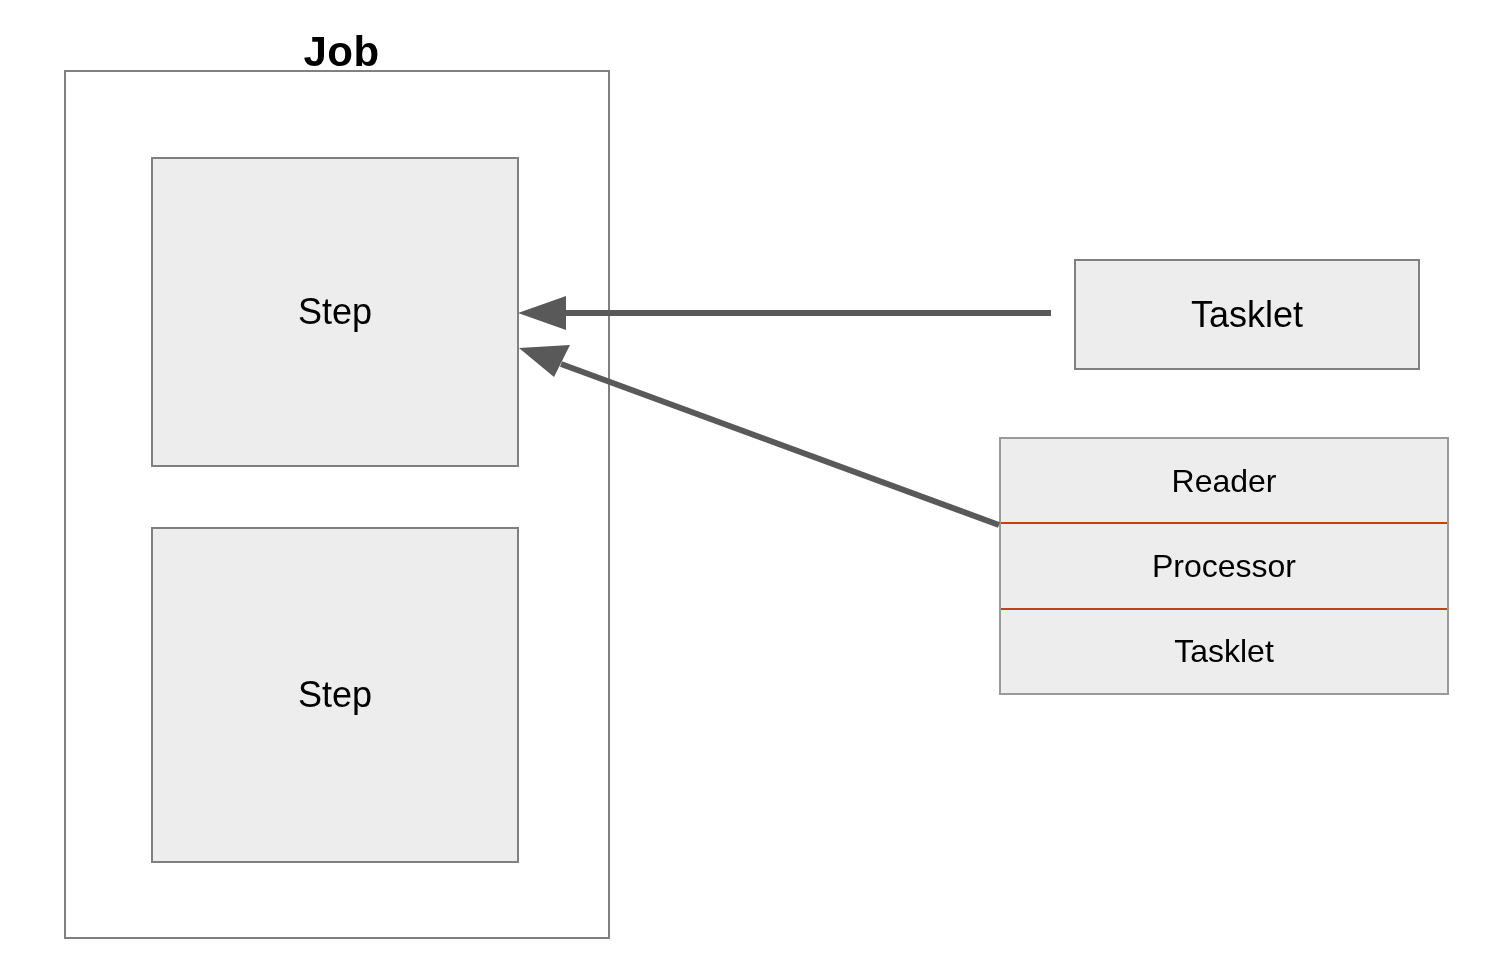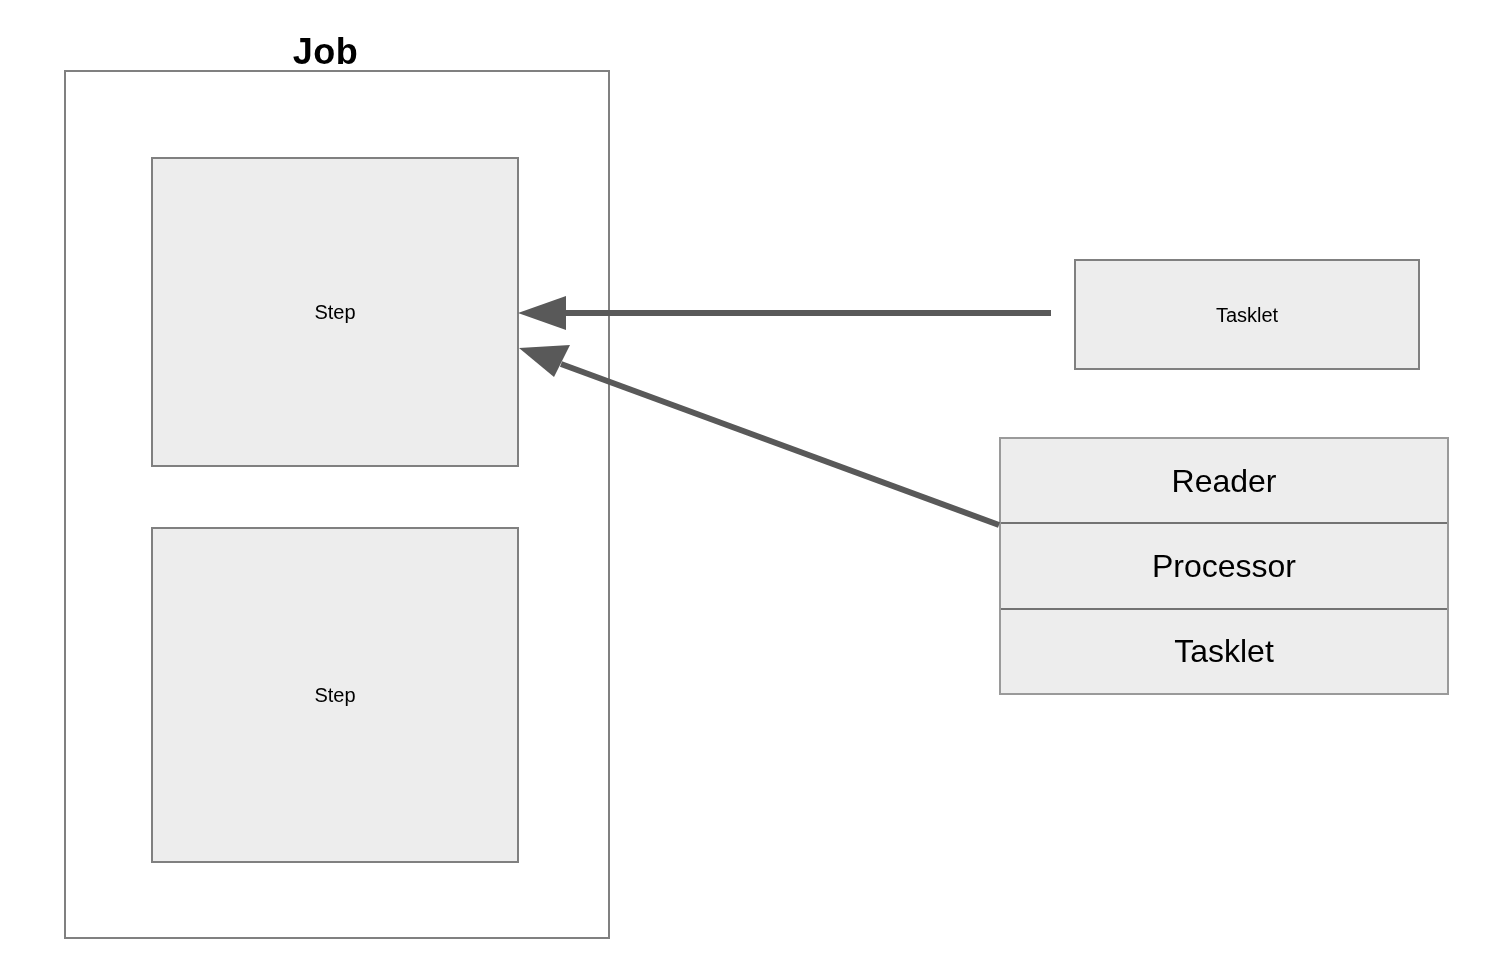--- a/index.html
+++ b/index.html
@@ -38,42 +38,42 @@
   .job-title-notch {
     position: absolute;
     left: 180px;
     top: 62px;
     width: 307px;
     height: 16px;
     background: #ffffff;
   }
   .job-title {
     position: absolute;
-    left: 172px;
+    left: 188px;
     top: 28px;
     width: 307px;
     text-align: center;
-    font-size: 36px;
+    font-size: 42px;
     font-weight: bold;
     color: #000000;
     letter-spacing: 0.5px;
     line-height: 48px;
   }
 
   
   .node-box {
     position: absolute;
     box-sizing: border-box;
     background: #ededed;
     border: 2px solid #808080;
     display: flex;
     align-items: center;
     justify-content: center;
     color: #000000;
-    font-size: 20px;
+    font-size: 36px;
     line-height: 1;
   }
 
   .step-box-1 { left: 151px; top: 157px;  width: 368px; height: 310px; }
   .step-box-2 { left: 151px; top: 527px;  width: 368px; height: 336px; }
   .tasklet-box { left: 1074px; top: 259px; width: 346px; height: 111px; }
 
   
   .chunk-stack {
     position: absolute;
@@ -88,21 +88,21 @@
     flex-direction: column;
   }
   .chunk-row {
     flex: 1 1 0;
     display: flex;
     align-items: center;
     justify-content: center;
     font-size: 32px;
     color: #000000;
     line-height: 1;
-    border-bottom: 2px solid #737373;
+    border-bottom: 2px solid #c2410c;
     box-sizing: border-box;
   }
   .chunk-row:last-child { border-bottom: none; }
 
   
   #connectors {
     position: absolute;
     left: 0;
     top: 0;
     width: 1504px;

